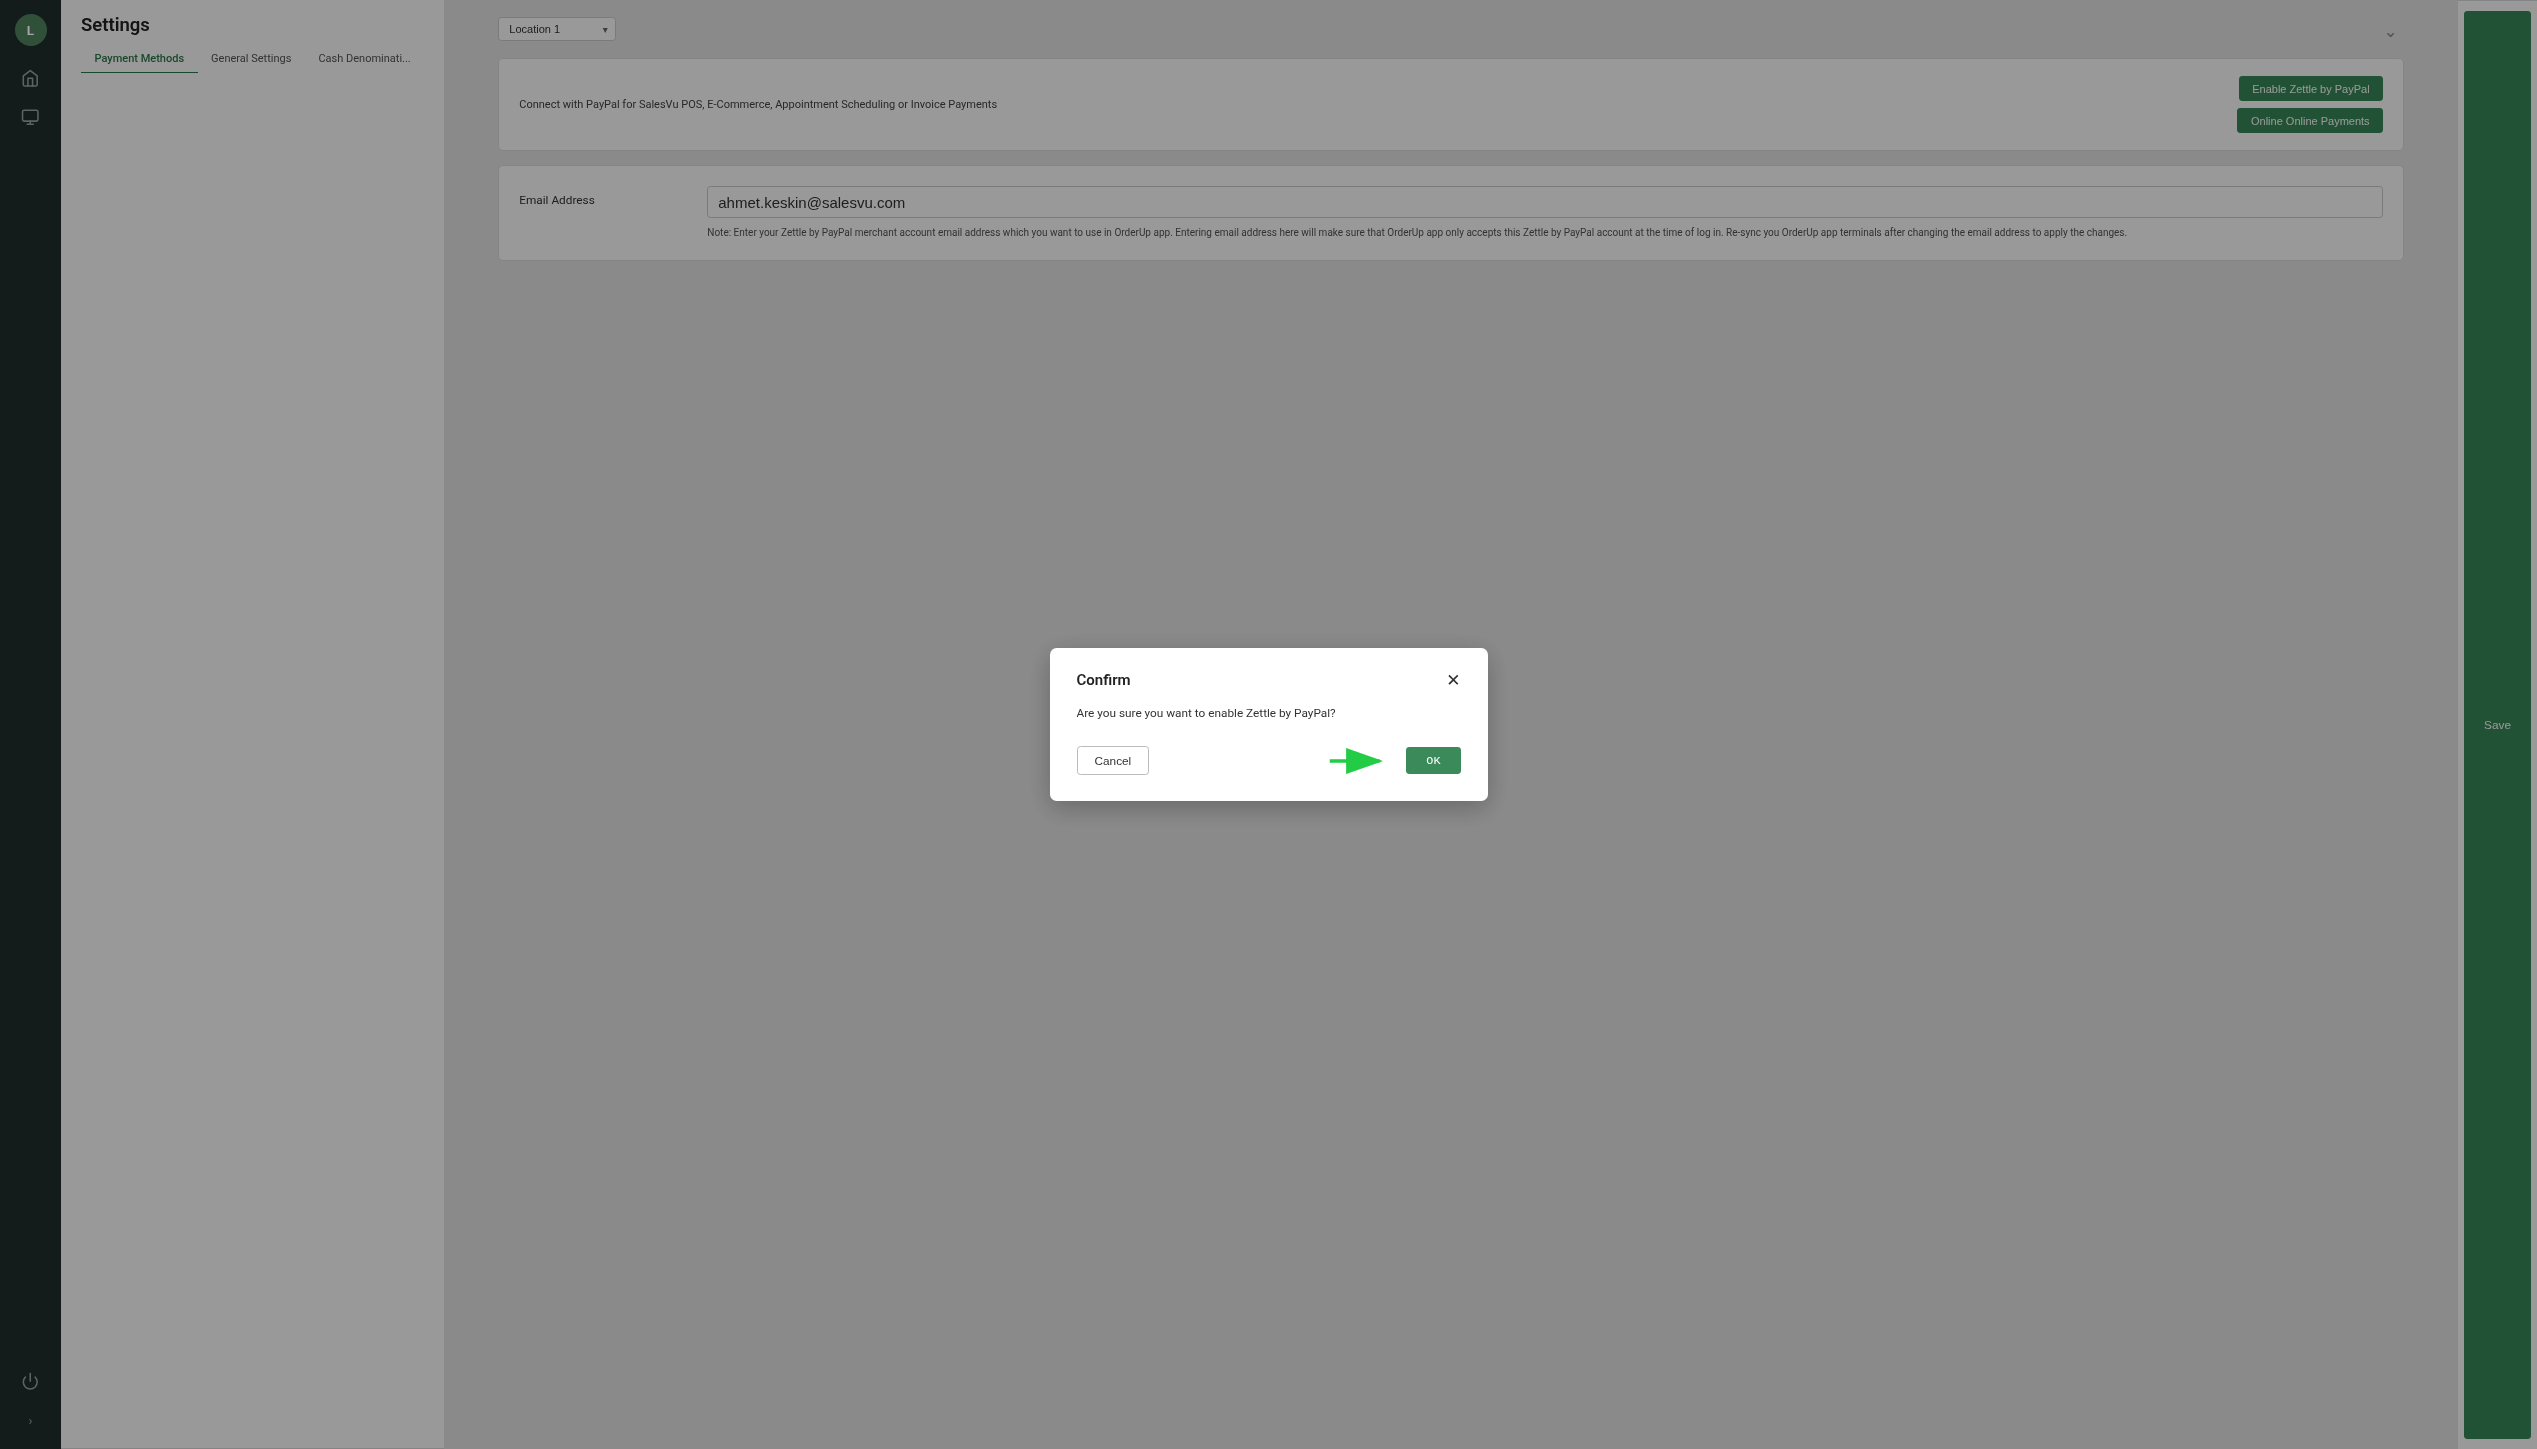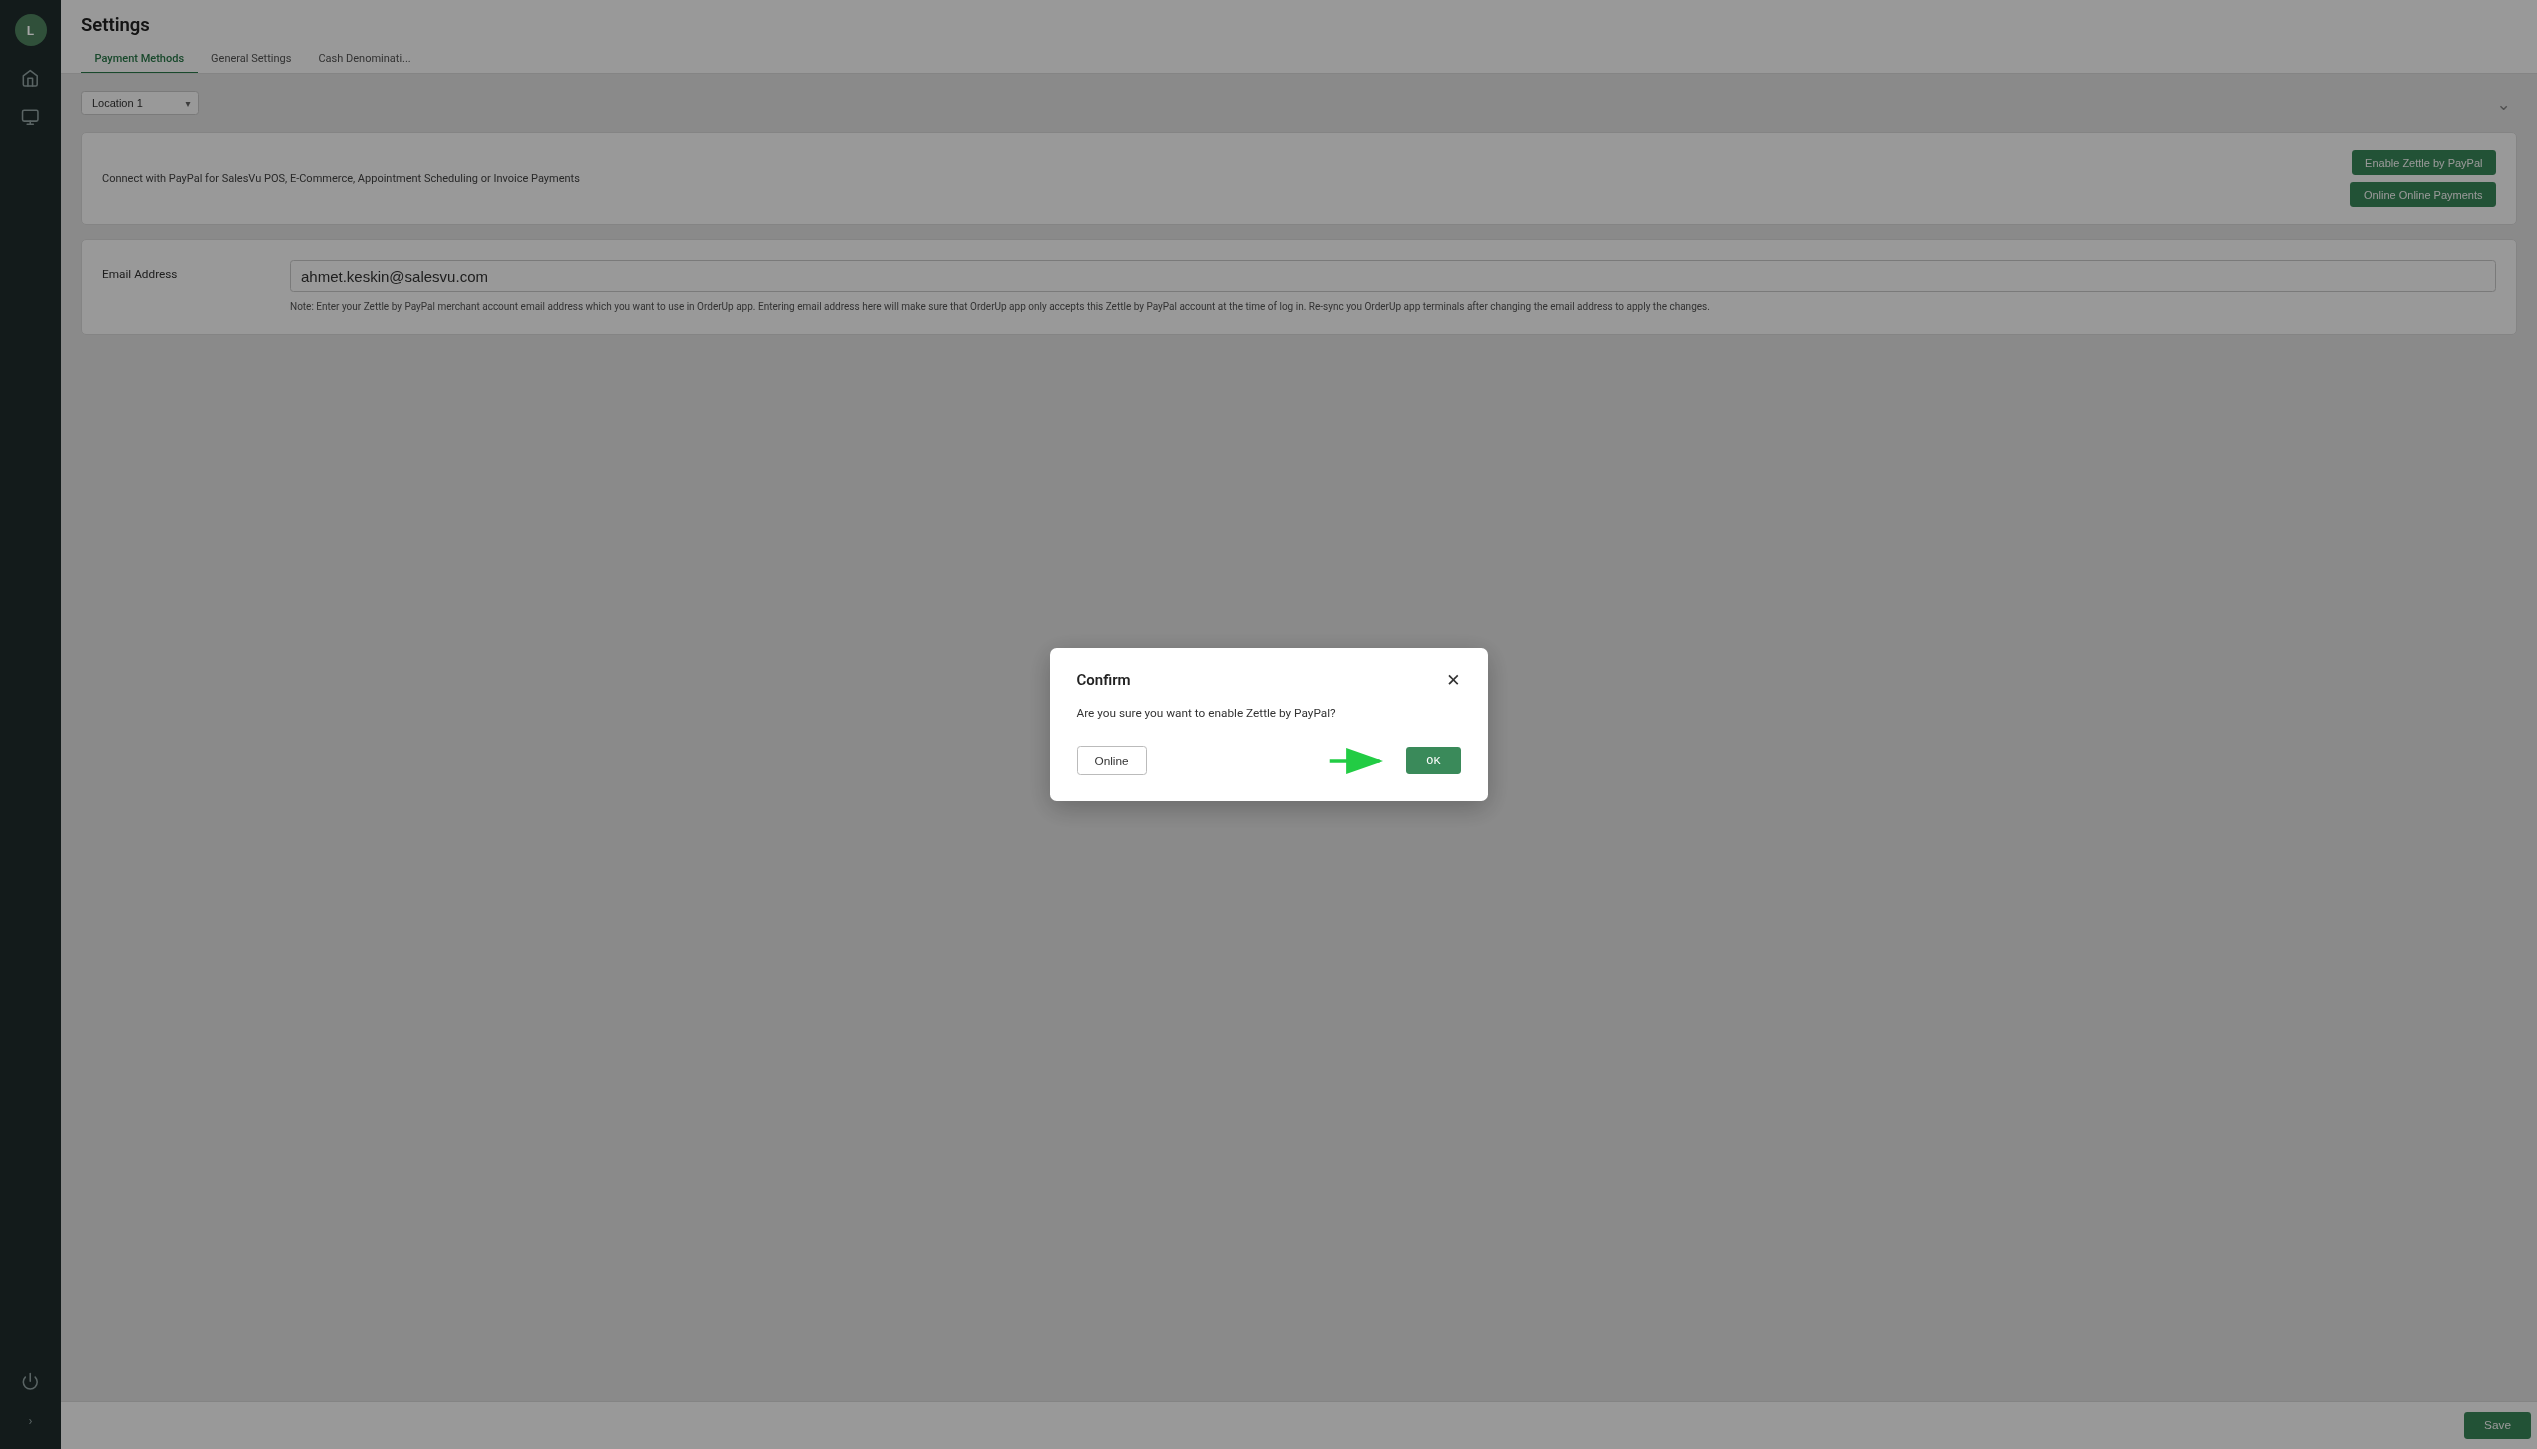--- a/index.html
+++ b/index.html
@@ -57,25 +57,25 @@
       align-items: center;
       justify-content: center;
       color: #8a9a9a;
       cursor: pointer;
     }
 
     
     .main {
       flex: 1;
       display: flex;
-      flex-direction: column;
       background: #e8e8e8;
       overflow: hidden;
       filter: brightness(0.92);
       position: relative;
+      gap: 34px;
     }
 
     .page-header {
       background: white;
       padding: 13.5px 20px 0 20px;
       border-bottom: 0.8px solid #ddd;
     }
     .page-title {
       font-size: 18.5px;
       font-weight: 600;
@@ -402,21 +402,21 @@
 </div>
 
 <div class="overlay">
   <div class="modal">
     <div class="modal-header">
       <div class="modal-title">Confirm</div>
       <button class="modal-close">✕</button>
     </div>
     <div class="modal-body">Are you sure you want to enable Zettle by PayPal?</div>
     <div class="modal-footer">
-      <button class="btn-cancel">Online</button>
+      <button class="btn-cancel">Cancel</button>
       <div class="modal-footer-right">
         <div class="arrow-graphic">
           <svg viewBox="0 0 90 40">
             <defs>
               <marker id="arrowhead" markerWidth="10" markerHeight="7" refX="9" refY="3.5" orient="auto">
                 <polygon points="0 0, 10 3.5, 0 7" fill="#22cc44"></polygon>
               </marker>
             </defs>
             <line x1="5" y1="20" x2="72" y2="20" stroke="#22cc44" stroke-width="5" marker-end="url(#arrowhead)"></line>
           </svg>

